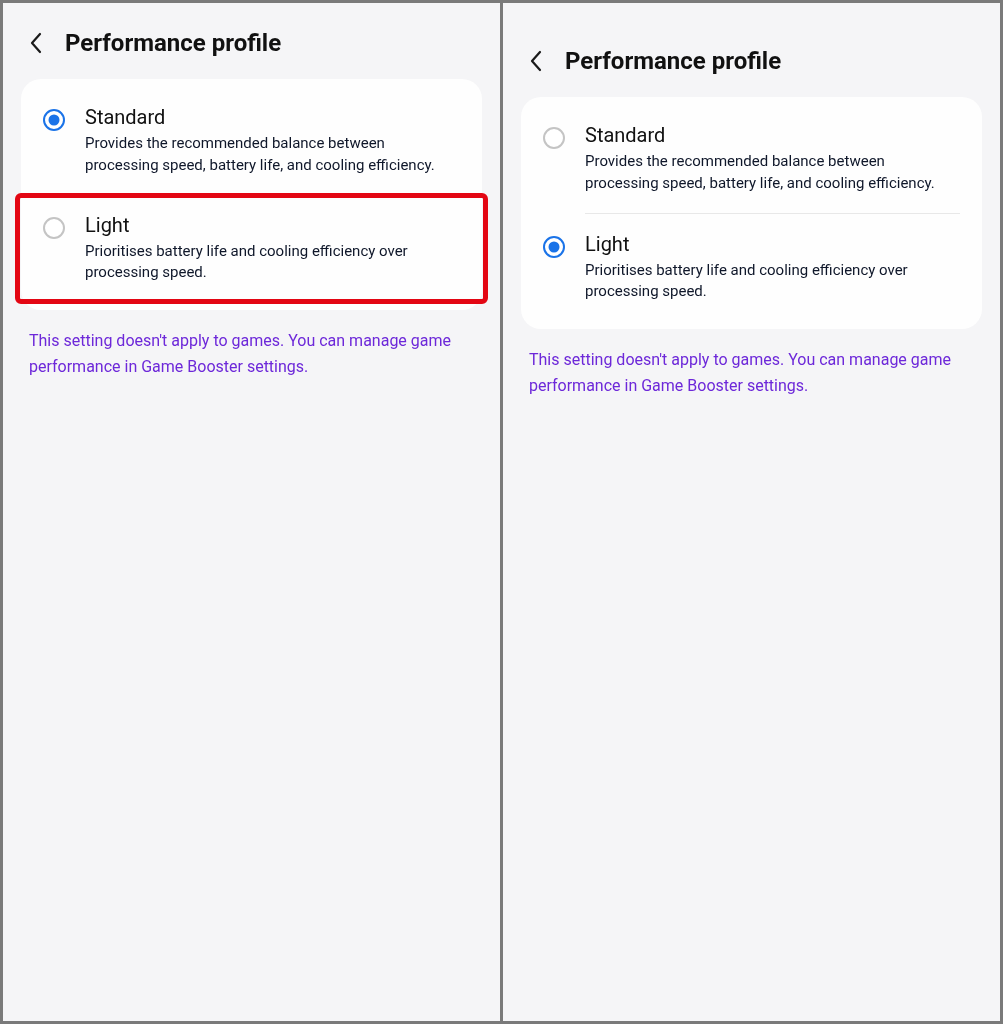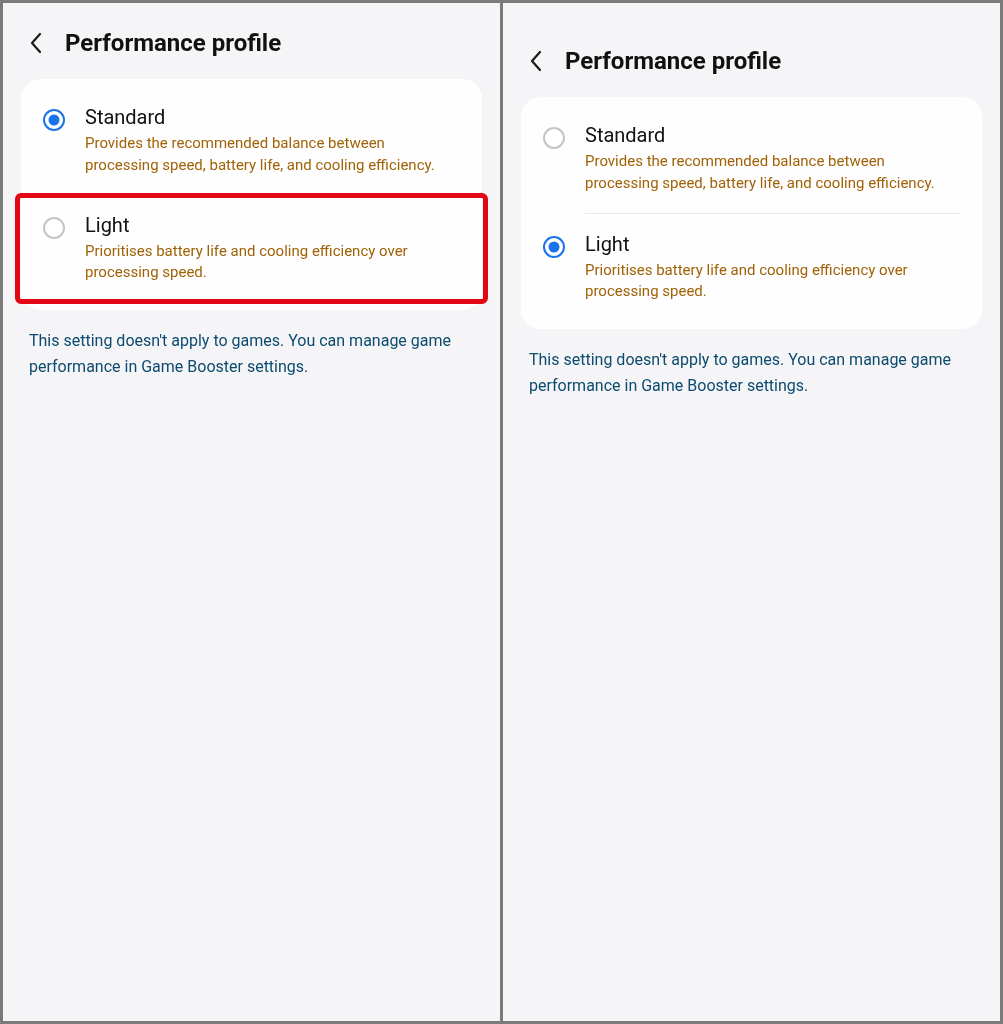--- a/index.html
+++ b/index.html
@@ -96,31 +96,31 @@
       flex: 1;
     }
     .option-title {
       font-size: 20px;
       font-weight: 400;
       color: #111;
       margin-bottom: 4px;
     }
     .option-desc {
       font-size: 15px;
-      color: #a16207;
+      color: #0f172a;
       line-height: 1.45;
     }
     .divider {
       height: 1px;
       background: #e8e8e8;
       margin: 0 22px 0 64px;
     }
     .note {
       font-size: 16px;
-      color: #0c4a6e;
+      color: #6d28d9;
       line-height: 1.6;
       padding: 0 8px;
     }
     .highlight-box {
       position: absolute;
       border: 5px solid #e30613;
       border-radius: 6px;
       pointer-events: none;
       left: -6px;
       right: -6px;

